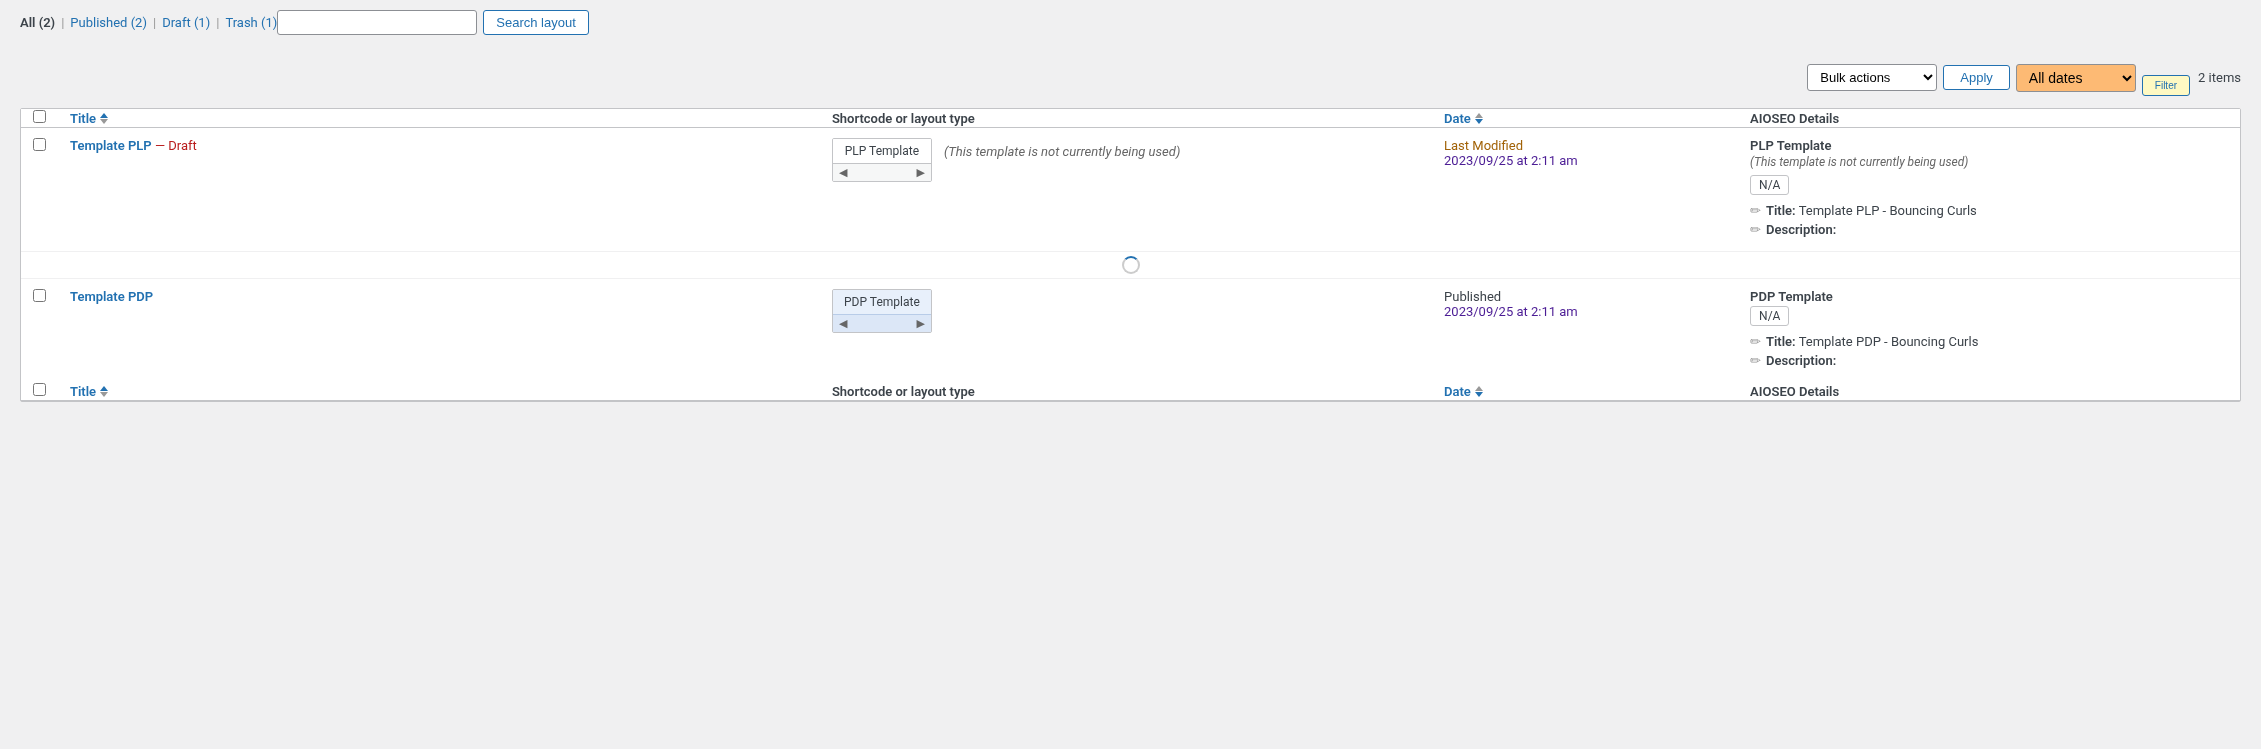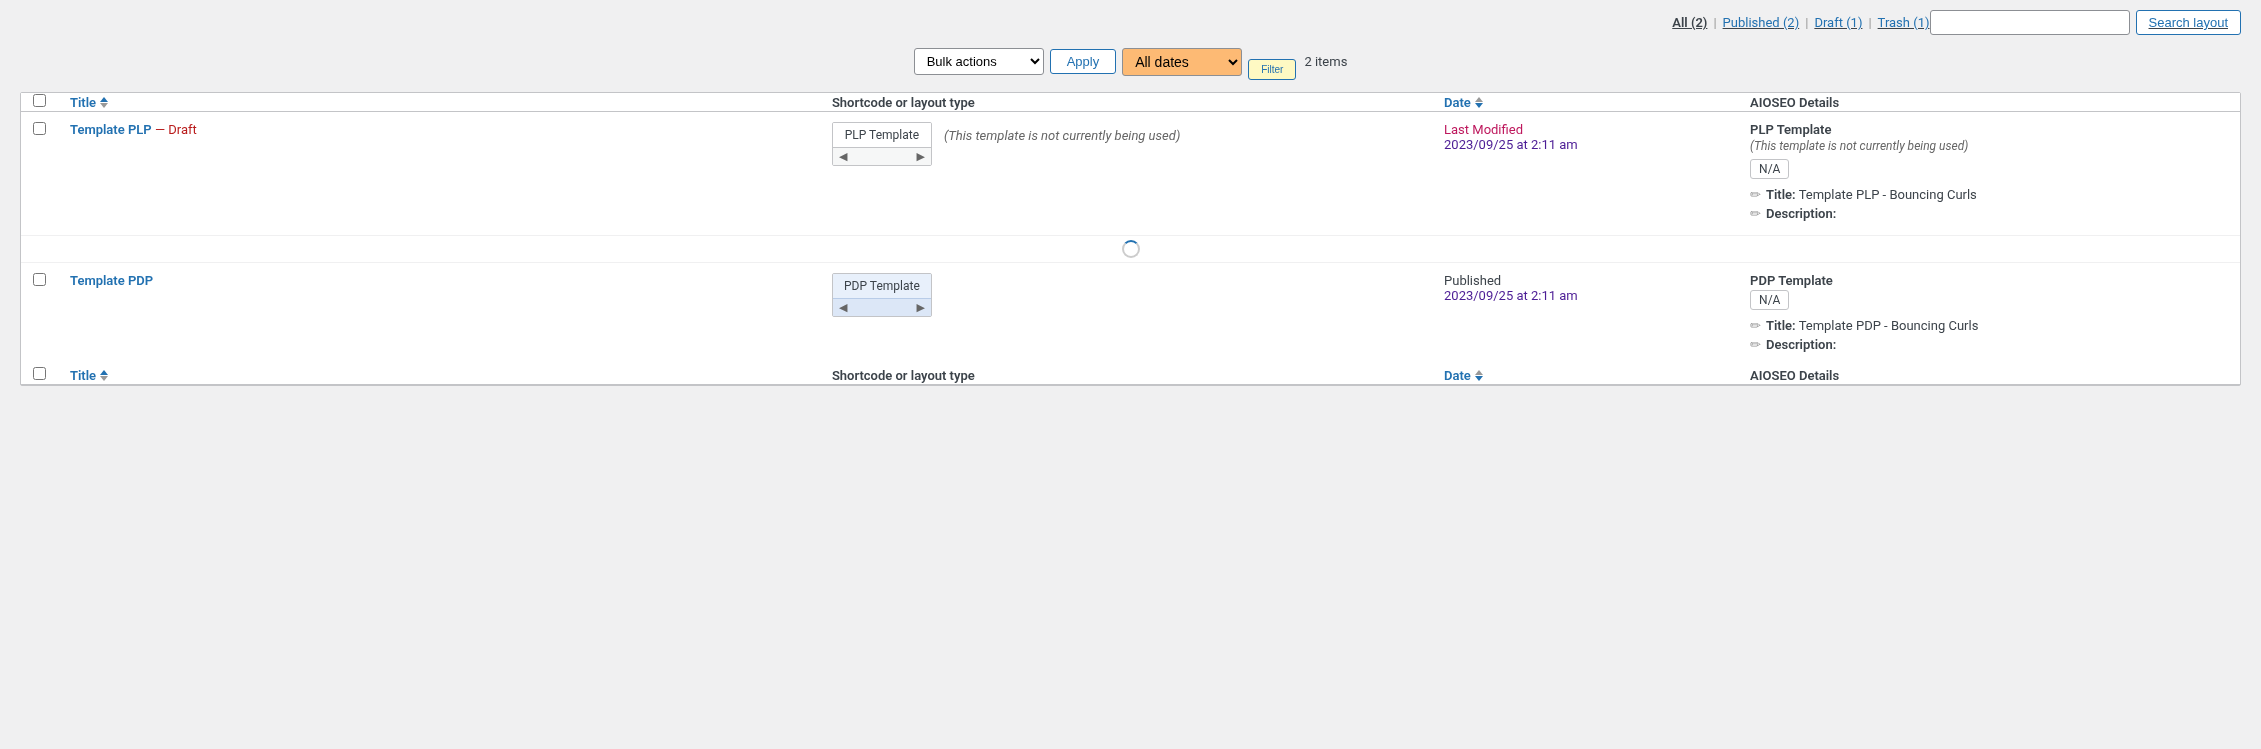--- a/index.html
+++ b/index.html
@@ -10,23 +10,22 @@
       color: #3c434a;
     }
     .page-wrapper {
       background: #f0f0f1;
       min-height: 100vh;
       padding: 10px 20px;
     }
     .top-bar {
       display: flex;
       align-items: center;
-      justify-content: flex-end;
-      margin-bottom: 8px;
-      text-decoration: underline;
+      justify-content: flex-start;
+      margin-bottom: 24px;
     }
     .filter-links {
       display: flex;
       align-items: center;
       gap: 6px;
       font-size: 13px;
     }
     .filter-link {
       color: #2271b1;
       text-decoration: none;
@@ -59,21 +58,21 @@
       color: #2271b1;
       border-radius: 3px;
       padding: 4px 12px;
       font-size: 13px;
       cursor: pointer;
       white-space: nowrap;
     }
     .actions-bar {
       display: flex;
       align-items: center;
-      justify-content: center;
+      justify-content: flex-end;
       margin-bottom: 12px;
       gap: 8px;
     }
     .actions-left {
       display: flex;
       align-items: center;
       gap: 6px;
     }
     .bulk-select {
       border: 1px solid #8c8f94;
@@ -207,21 +206,21 @@
       gap: 12px;
     }
     .not-used-text {
       color: #666;
       font-style: italic;
       font-size: 13px;
       padding-top: 6px;
     }
     .date-label {
       font-size: 13px;
-      color: #be185d;
+      color: #a16207;
     }
     .date-value {
       font-size: 13px;
       color: #4c1d95;
     }
     .aioseo-type {
       font-size: 13px;
       font-weight: 600;
       color: #3c434a;
       margin-bottom: 2px;

